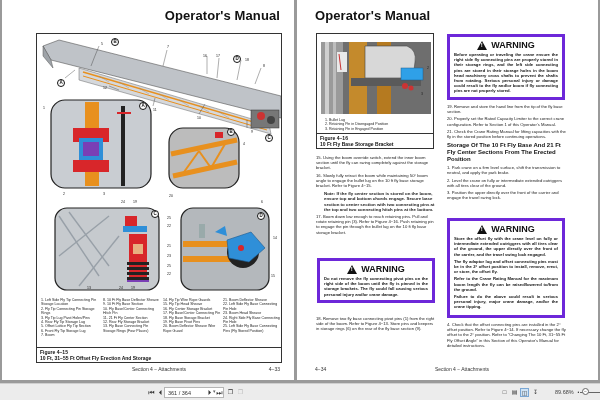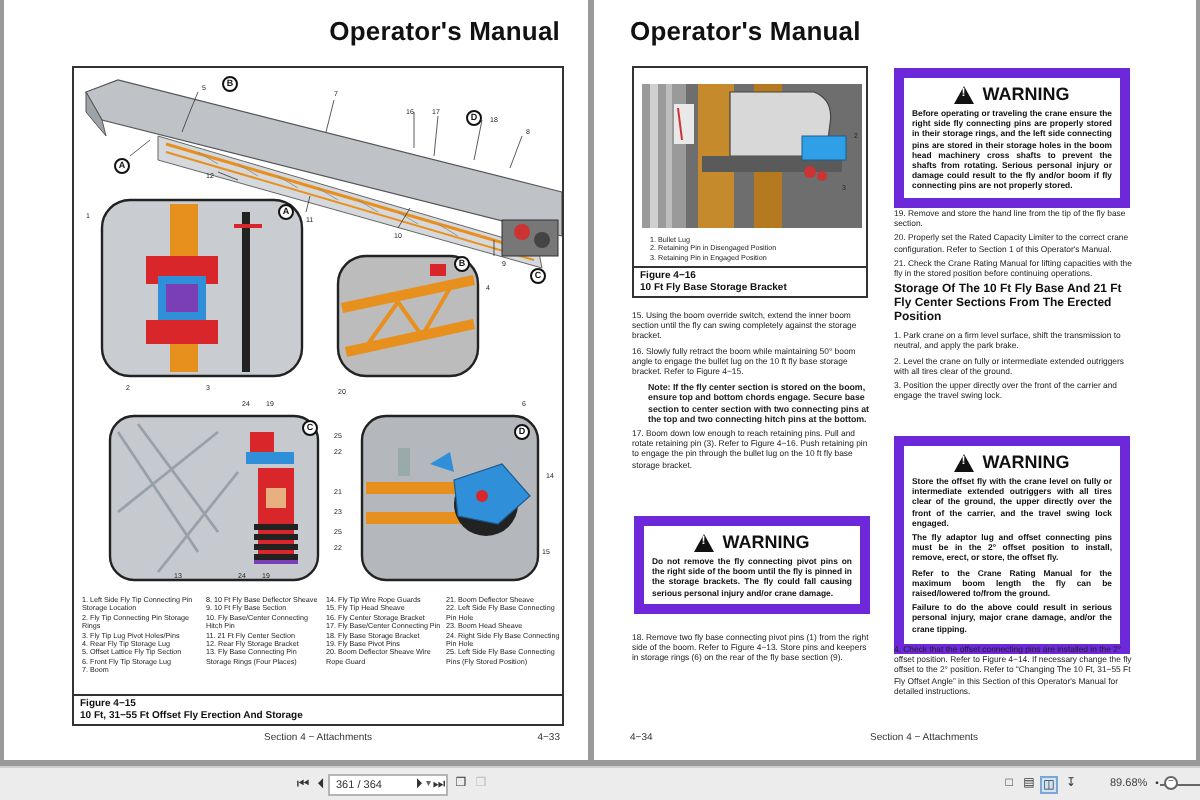--- a/index.html
+++ b/index.html
@@ -13,21 +13,21 @@
     .page.left .header-title { right: 14px; }
     .page.right .header-title { left: 18px; }
     .figure-box { position: absolute; border: 1px solid #333; background: #fff; }
     .fig-caption { position: absolute; left: 0; right: 0; bottom: 0; border-top: 1px solid #333; padding: 1px 3px; font-size: 5px; font-weight: bold; line-height: 6px; color: #111; }
     .legend { position: absolute; font-size: 3.6px; line-height: 4.4px; color: #222; }
     .legend-col { position: absolute; top: 0; }
     .foot { position: absolute; bottom: 8px; font-size: 5px; color: #333; }
     .body-text { position: absolute; font-size: 4.2px; line-height: 5.2px; color: #222; }
     .body-text p { margin-bottom: 2px; }
     .note { font-weight: bold; margin: 3px 0 3px 8px; font-size: 4.4px; }
-    .warning-box { position: absolute; border: 5px solid #6d28d9; padding: 3px 4px; background: #fff; }
+    .warning-box { position: absolute; border: 3px solid #6d28d9; padding: 3px 4px; background: #fff; }
     .warning-head { text-align: center; font-size: 9px; font-weight: bold; color: #111; margin-bottom: 2px; display: flex; align-items: center; justify-content: center; gap: 4px; }
     .warn-tri { width: 0; height: 0; border-left: 5px solid transparent; border-right: 5px solid transparent; border-bottom: 9px solid #111; position: relative; }
     .warn-tri::after { content: "!"; position: absolute; left: -1.5px; top: 1.5px; font-size: 6px; color: #fff; font-weight: bold; }
     .warning-text { font-size: 4.2px; line-height: 5.2px; font-weight: bold; color: #111; text-align: justify; }
     .warning-text p { margin-bottom: 2px; }
     .section-heading { font-size: 6px; font-weight: bold; line-height: 7px; color: #111; margin: 3px 0 2px; }
     .illus { position: absolute; overflow: hidden; }
     .callout { position: absolute; font-size: 3.5px; color: #222; }
     .circ-letter { position: absolute; width: 8px; height: 8px; border: 1px solid #111; border-radius: 50%; background: #fff; font-size: 4.5px; font-weight: bold; text-align: center; line-height: 6px; color: #111; }
     

